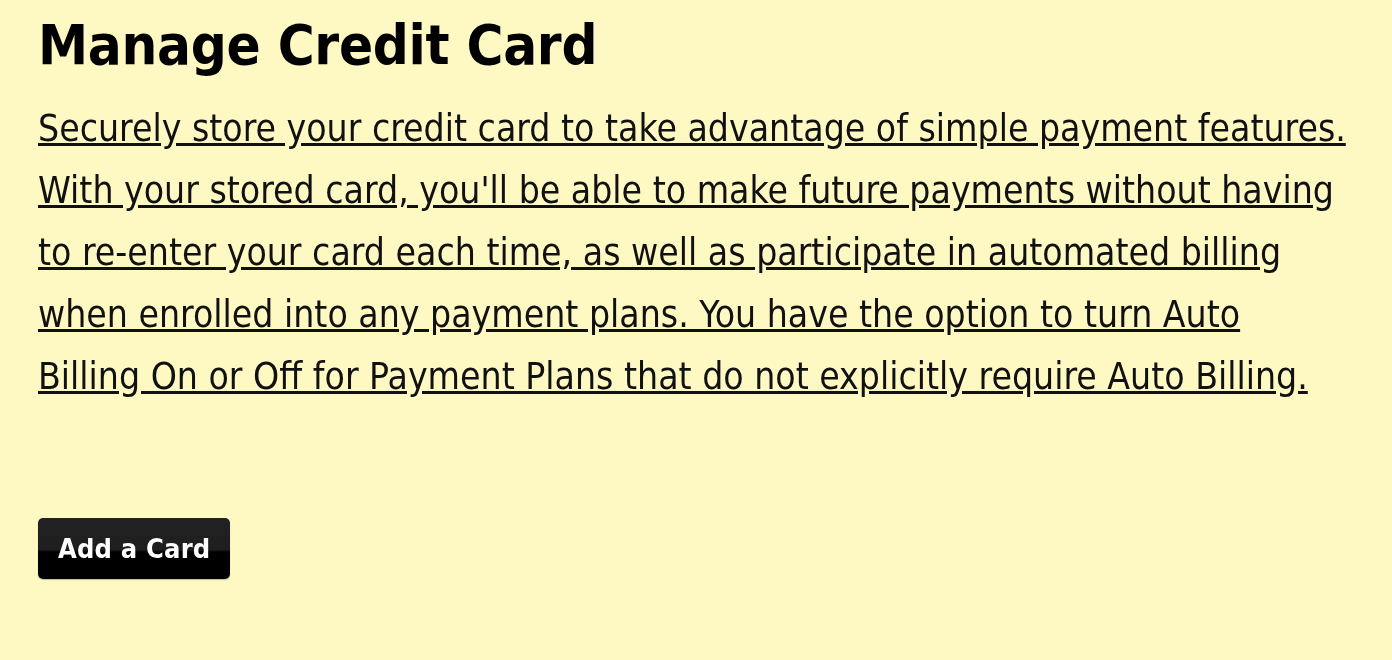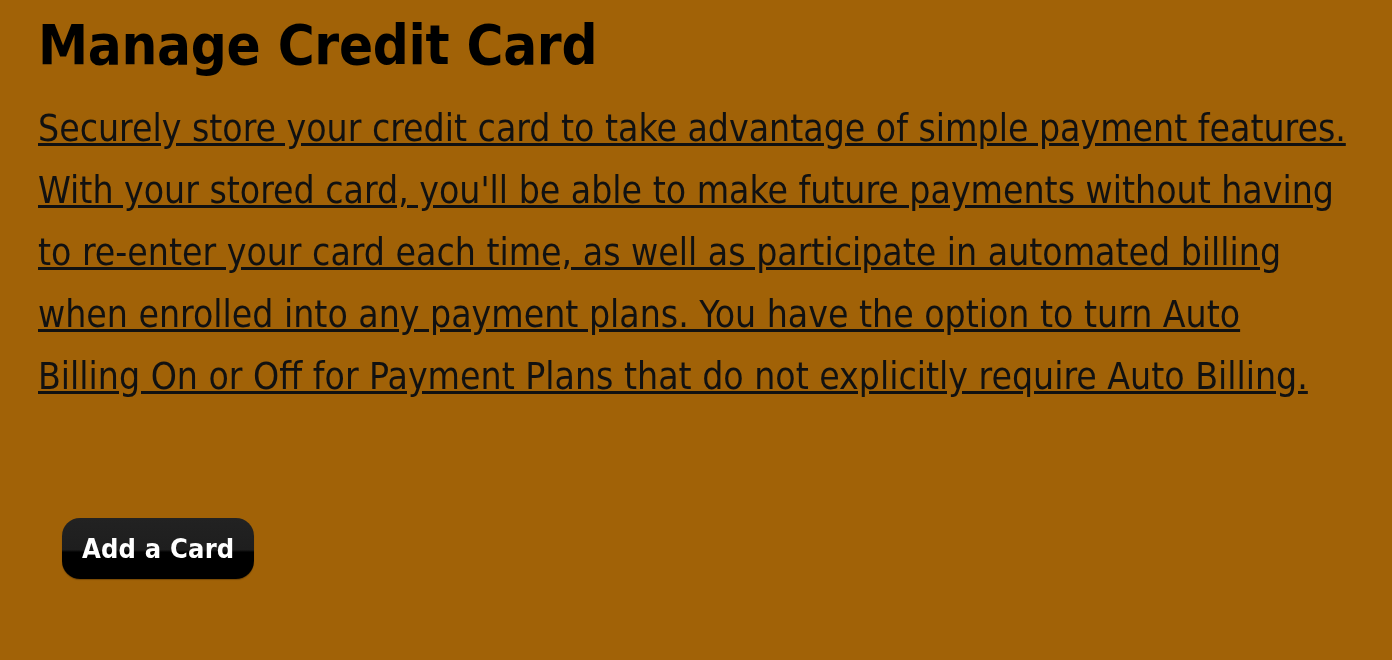--- a/index.html
+++ b/index.html
@@ -14,21 +14,21 @@
     height: 660px;
     overflow: hidden;
     font-family: "DejaVu Sans Condensed", "Liberation Sans Narrow", "Liberation Sans", sans-serif;
     -webkit-font-smoothing: antialiased;
   }
 
   .page {
     position: relative;
     width: 1392px;
     height: 660px;
-    background: #a16207;
+    background: #fef9c3;
     box-sizing: border-box;
     padding: 0;
   }
 
   .content-region {
     position: absolute;
     left: 38px;
     top: 0;
     width: 1312px;
   }
@@ -74,33 +74,32 @@
 
   .btn-add-card {
     display: inline-flex;
     align-items: center;
     justify-content: center;
     box-sizing: border-box;
     height: 61px;
     padding: 0 20px;
     min-width: 158px;
     border: 0;
-    border-radius: 18px;
+    border-radius: 5px;
     cursor: pointer;
     color: #ffffff;
     font-family: "DejaVu Sans Condensed", "Liberation Sans Narrow", "Liberation Sans", sans-serif;
     font-size: 27px;
     font-weight: 700;
     letter-spacing: 0.2px;
     line-height: 1;
     background: linear-gradient(to bottom, #222222 0%, #1e1e1e 52%, #000000 56%, #000000 100%);
     box-shadow: 0 1px 1px rgba(0,0,0,0.25);
     text-align: center;
     white-space: nowrap;
-    margin-left: 24px;
   }
 </style>
 </head>
 <body>
 
 <div class="page">
   <div class="content-region">
 
     <h1 class="page-title">Manage Credit Card</h1>
 

